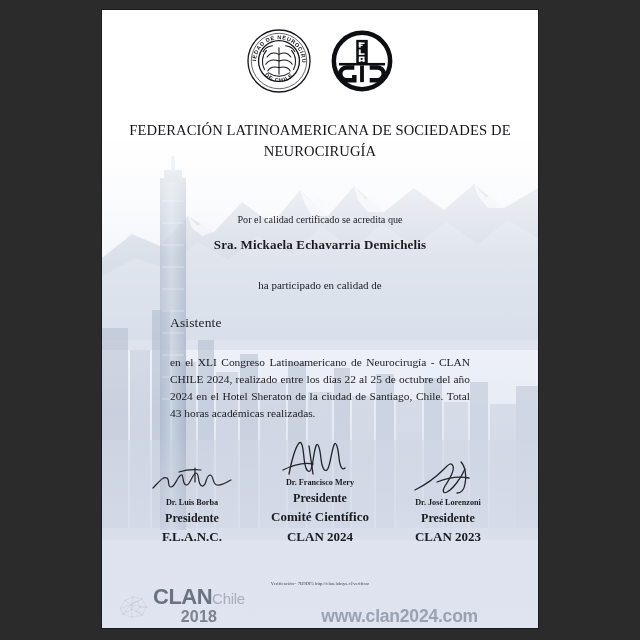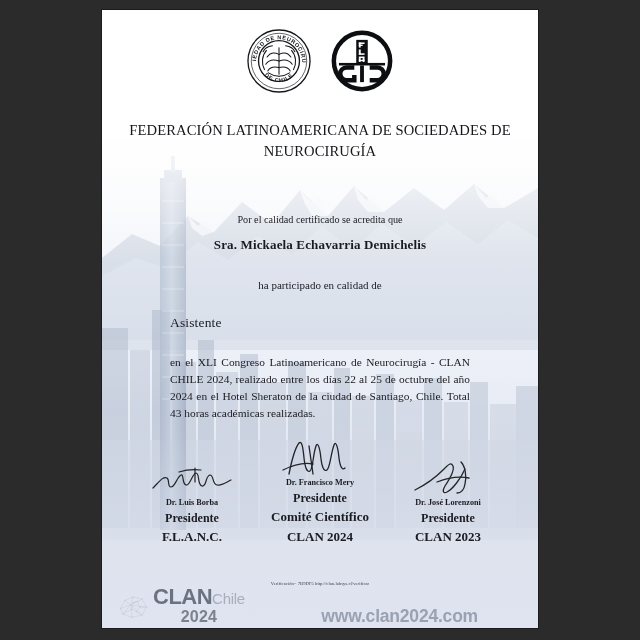--- a/index.html
+++ b/index.html
@@ -506,21 +506,21 @@
                 <circle cx="36" cy="36" r="1.1"></circle>
               <circle cx="28" cy="32" r="1.1"></circle>
                 <circle cx="30" cy="20" r="1.1"></circle>
             </g>
           </svg>
           <div class="clan-wordmark">
             <div class="clan-top">
               <span class="clan-bold">CLAN</span>
               <span class="clan-light">Chile</span>
             </div>
-            <div class="clan-year">2024</div>
+            <div class="clan-year">2018</div>
           </div>
         </div>
 
         <div class="footer-url">www.clan2024.com</div>
 
       </div>
 
     </div>
   </div>
 </div>

